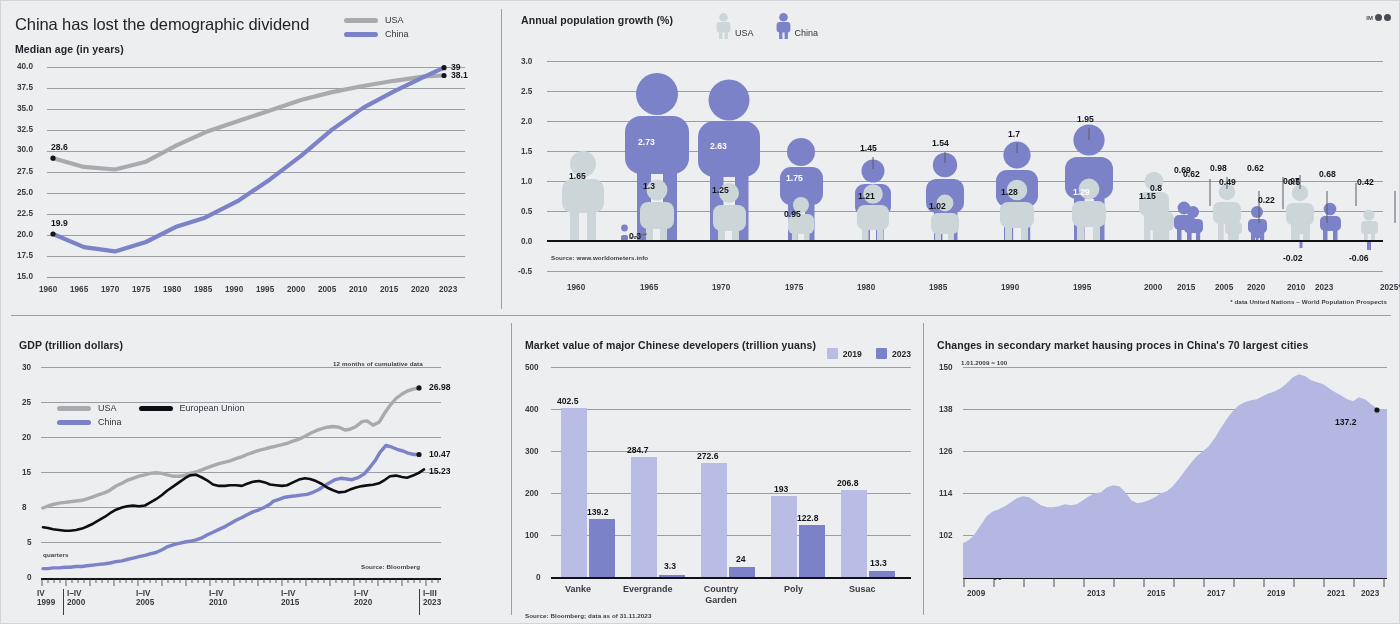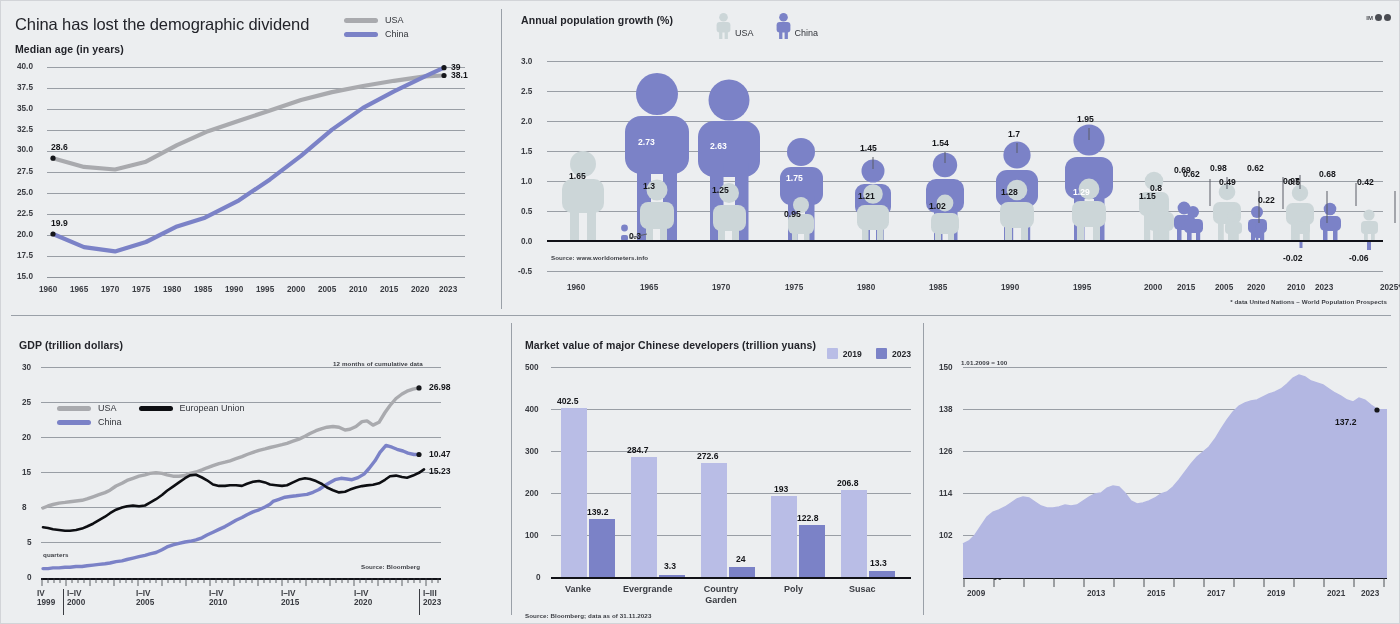--- a/index.html
+++ b/index.html
@@ -706,20 +706,21 @@
         <div class="tick-lbl" style="position:absolute; left:233px; font-size:9px;">Poly</div>
         <div class="tick-lbl" style="position:absolute; left:298px; font-size:9px;">Susac</div>
       </div>
 
       <div class="src" style="position:absolute; left:0px; top:245px;">Source: Bloomberg; data as of 31.11.2023</div>
     </div>
   </div>
 
   <div class="panel" style="left:924px; top:316px; width:476px; height:308px;">
 
+    <div class="sub-title" style="position:absolute; left:12px; top:22px;">Changes in secondary market hausing proces in China's 70 largest cities</div>
 
     <div class="src" style="position:absolute; left:36px; top:42px;">1.01.2009 = 100</div>
 
     <div style="position:absolute; left:12px; top:50px; width:460px; height:250px;">
       <div class="tick-lbl" style="position:absolute; left:2px;  top:-4px;">150</div>
       <div class="gl" style="left:26px; top:0px;   width:424px;"></div>
       <div class="tick-lbl" style="position:absolute; left:2px;  top:38px;">138</div>
       <div class="gl" style="left:26px; top:42px;  width:424px;"></div>
       <div class="tick-lbl" style="position:absolute; left:2px;  top:80px;">126</div>
       <div class="gl" style="left:26px; top:84px;  width:424px;"></div>

